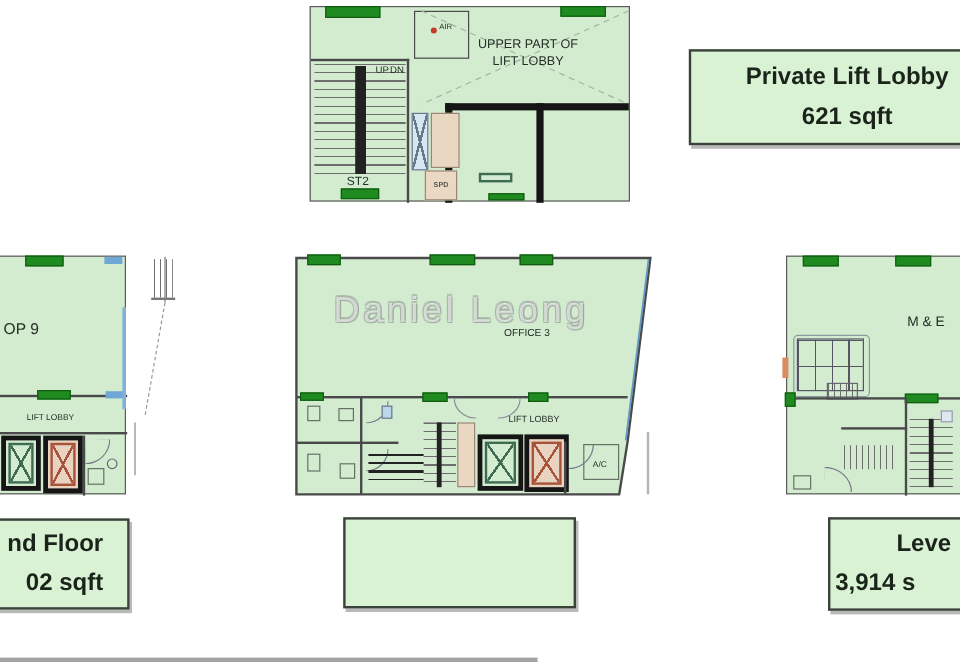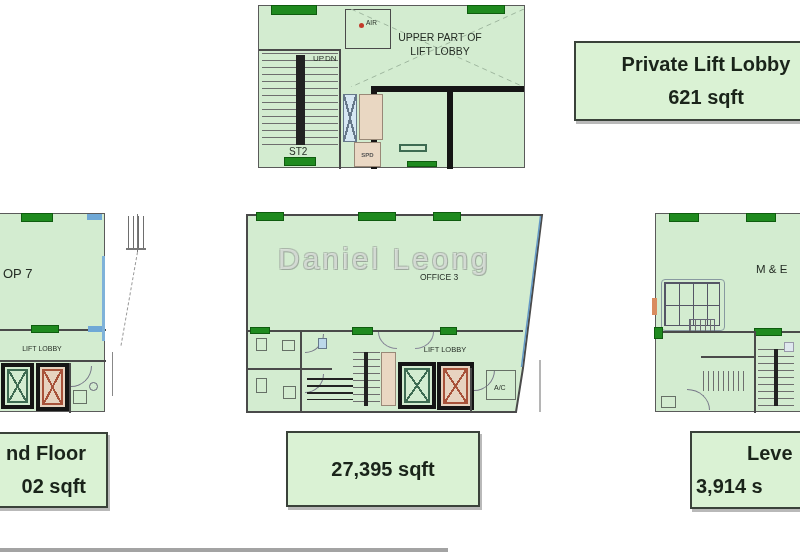--- a/index.html
+++ b/index.html
@@ -79,21 +79,21 @@
   </div>
 
   <div class="callout center" style="left:574px;top:41px;width:264px;height:80px;">
     <span>Private Lift Lobby</span>
     <span>621 sqft</span>
   </div>
 
   <div class="plan" style="left:-40px;top:213px;width:145px;height:199px;">
     <div class="gblock" style="left:60px;top:-1px;width:32px;height:9px;"></div>
     <div class="bblock" style="left:126px;top:0;width:15px;height:6px;"></div>
-    <div class="lbl" style="left:42px;top:52px;font-size:13px;">OP 7</div>
+    <div class="lbl" style="left:42px;top:52px;font-size:13px;">OP 9</div>
 
     <div class="wall" style="left:0;top:115px;width:145px;height:2px;"></div>
     <div class="gblock" style="left:70px;top:111px;width:28px;height:8px;"></div>
     <div class="bblock" style="left:127px;top:112px;width:15px;height:6px;"></div>
     <div class="lbl" style="left:52px;top:131px;width:58px;text-align:center;font-size:7px;">LIFT LOBBY</div>
 
     <div class="wall" style="left:38px;top:146px;width:107px;height:2px;"></div>
 
     <div class="frame" style="left:40px;top:149px;width:33px;height:46px;">
       <div class="inner">
@@ -198,21 +198,20 @@
     <div class="room" style="left:5px;top:182px;width:15px;height:12px;"></div>
     <div class="abs" style="left:128px;top:128px;width:10px;height:10px;background:#dfe8ee;border:1px solid #99a;box-sizing:border-box;"></div>
   </div>
 
   <div class="callout" style="left:-55px;top:432px;width:163px;height:76px;text-align:right;padding-right:20px;">
     <span>nd Floor</span>
     <span>02 sqft</span>
   </div>
 
   <div class="callout center" style="left:286px;top:431px;width:194px;height:76px;">
-    <span>27,395 sqft</span>
   </div>
 
   <div class="callout" style="left:690px;top:431px;width:190px;height:78px;text-align:left;">
     <span style="padding-left:55px;">Leve</span>
     <span style="padding-left:4px;">3,914 s</span>
   </div>
 
   <div class="abs" style="left:0;top:548px;width:448px;height:4px;background:#a3a3a3;"></div>
 </div>
 

